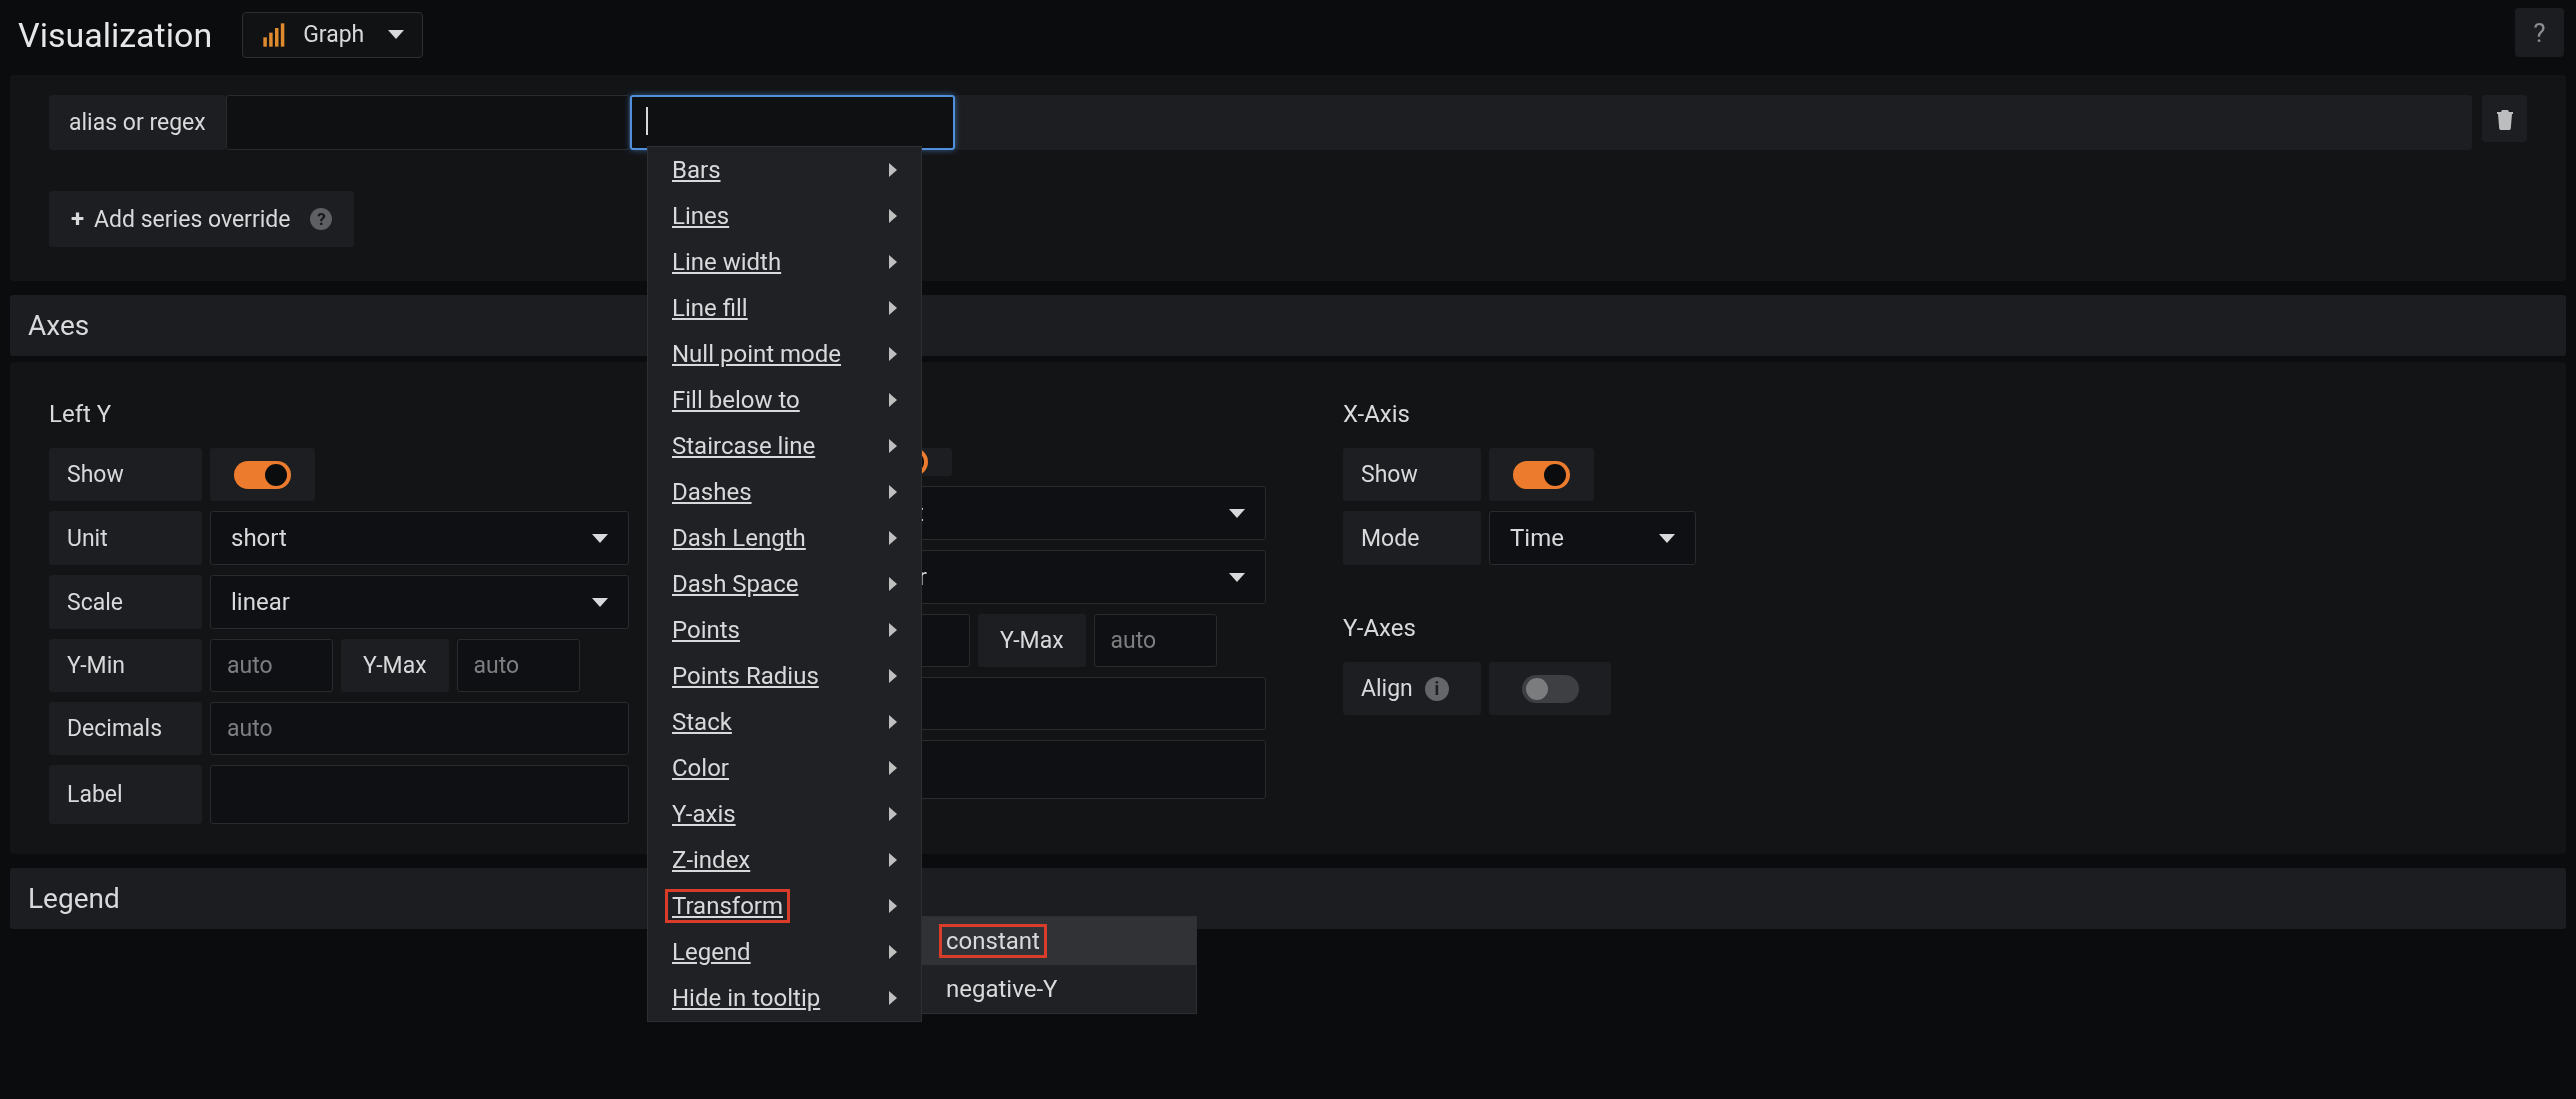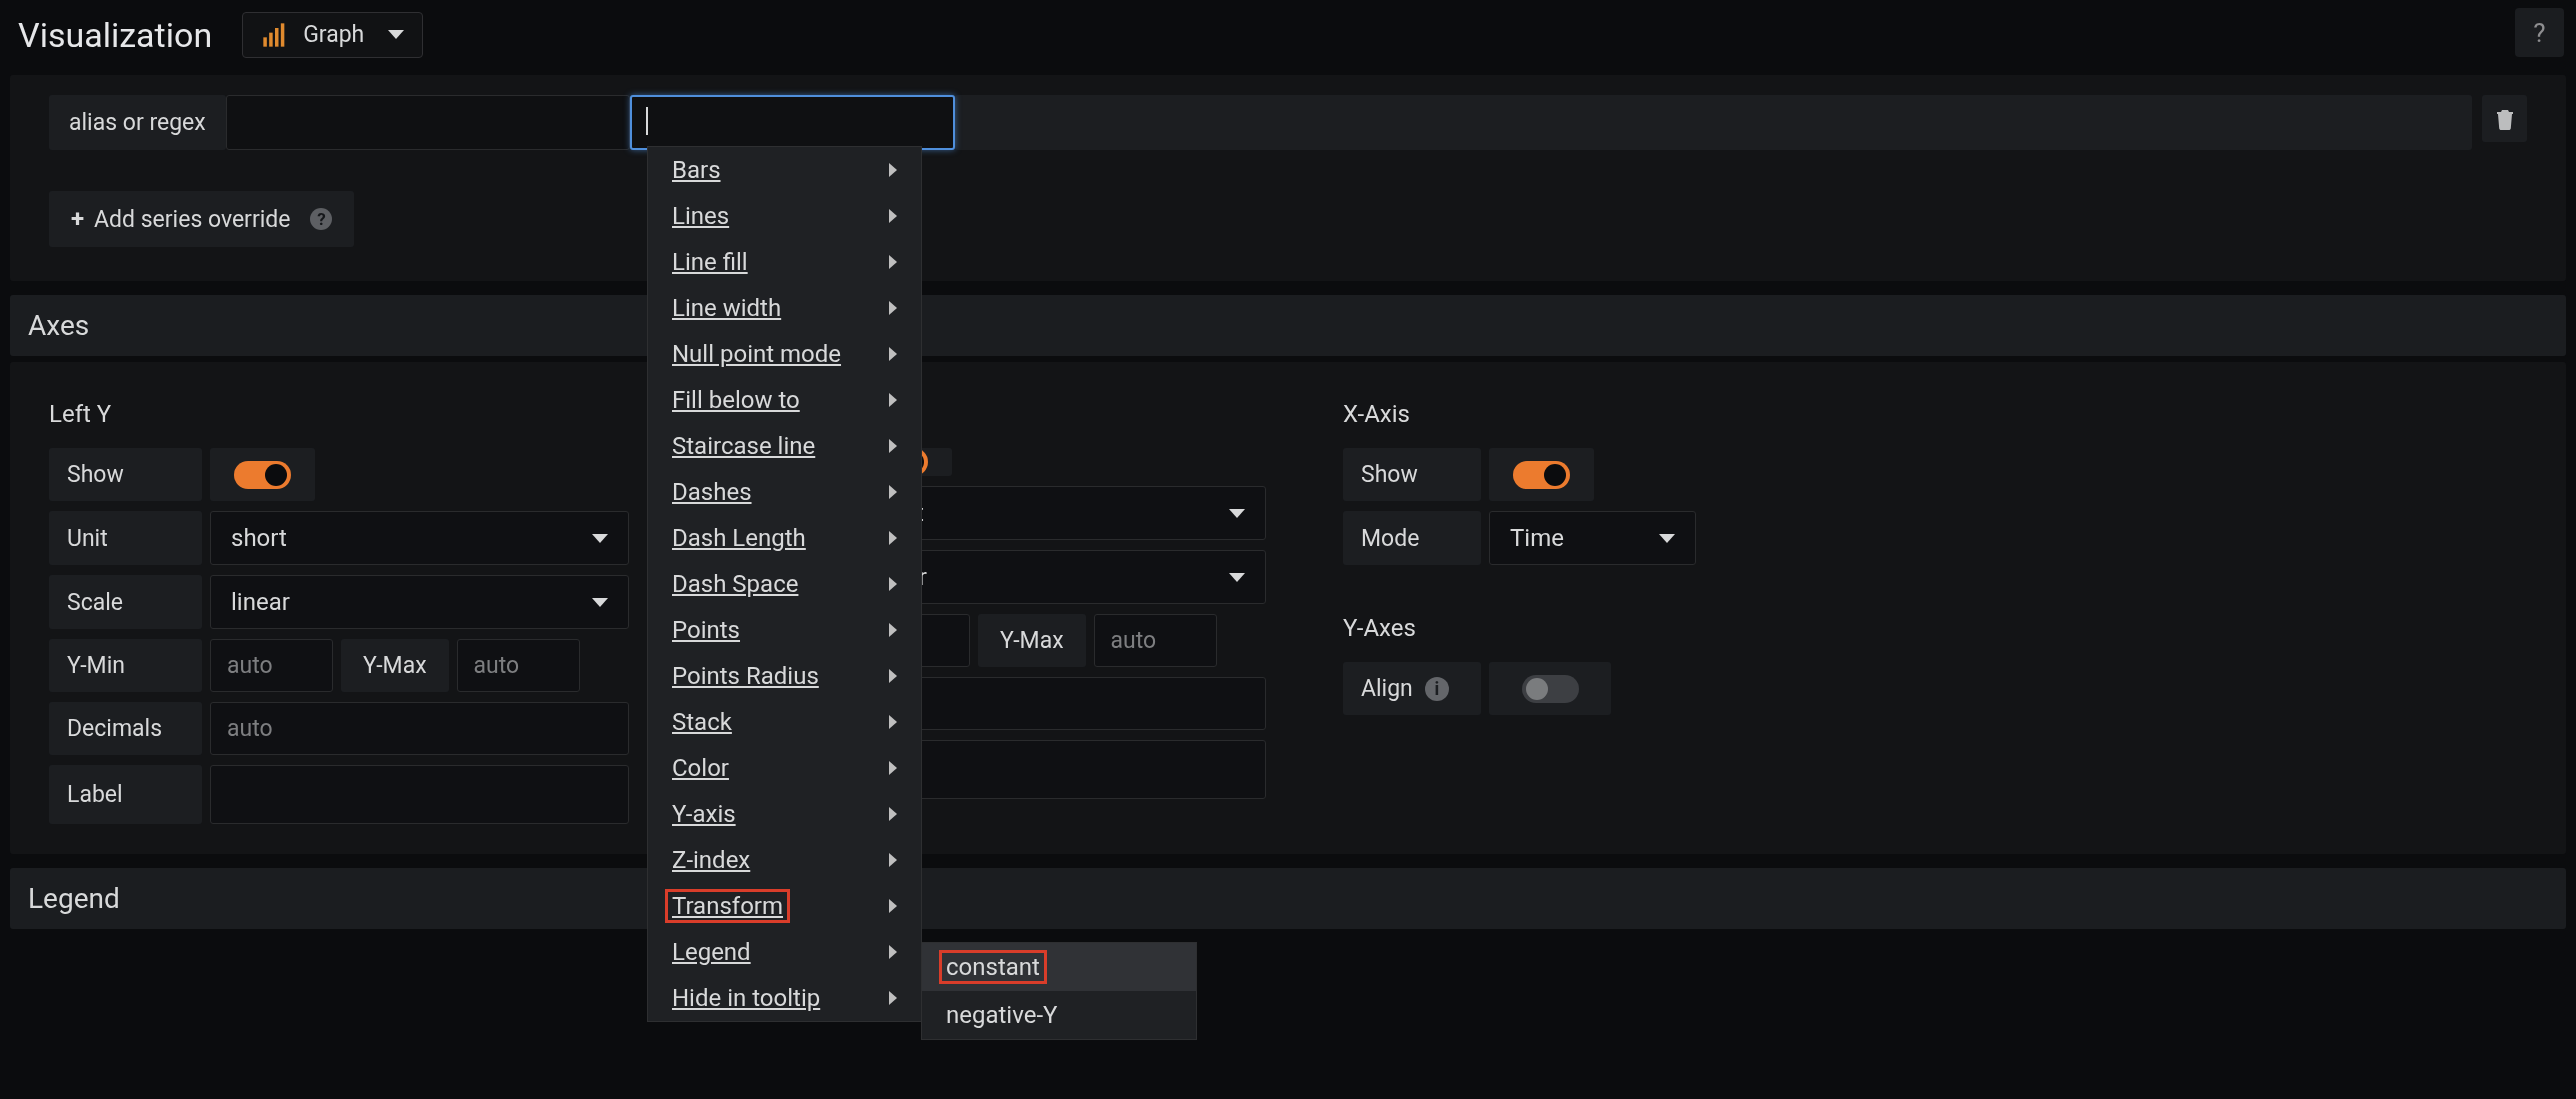--- a/index.html
+++ b/index.html
@@ -218,21 +218,21 @@
     border-left:8px solid #bfbfbf;
   }
   .dropdown-item.highlighted .item-label{
     outline: 3px solid #d93d2a;
     outline-offset: 0;
     padding: 0 4px;
     margin-left: -4px;
   }
   .submenu {
     position: absolute;
-    top: 942px;
+    top: 916px;
     left: 921px;
     width: 276px;
     background: #1f2124;
     border: 1px solid #2e2f31;
     z-index: 51;
   }
   .submenu-item {
     padding: 10px 24px;
     font-size: 24px;
     cursor: pointer;
@@ -411,25 +411,25 @@
 <div class="dropdown" id="dropdown">
     <div class="dropdown-item">
       <span class="item-label">Bars</span>
       <span class="arrow-r"></span>
     </div>
     <div class="dropdown-item">
       <span class="item-label">Lines</span>
       <span class="arrow-r"></span>
     </div>
     <div class="dropdown-item">
+      <span class="item-label">Line width</span>
+      <span class="arrow-r"></span>
+    </div>
+    <div class="dropdown-item">
       <span class="item-label">Line fill</span>
-      <span class="arrow-r"></span>
-    </div>
-    <div class="dropdown-item">
-      <span class="item-label">Line width</span>
       <span class="arrow-r"></span>
     </div>
     <div class="dropdown-item">
       <span class="item-label">Null point mode</span>
       <span class="arrow-r"></span>
     </div>
     <div class="dropdown-item">
       <span class="item-label">Fill below to</span>
       <span class="arrow-r"></span>
     </div>

